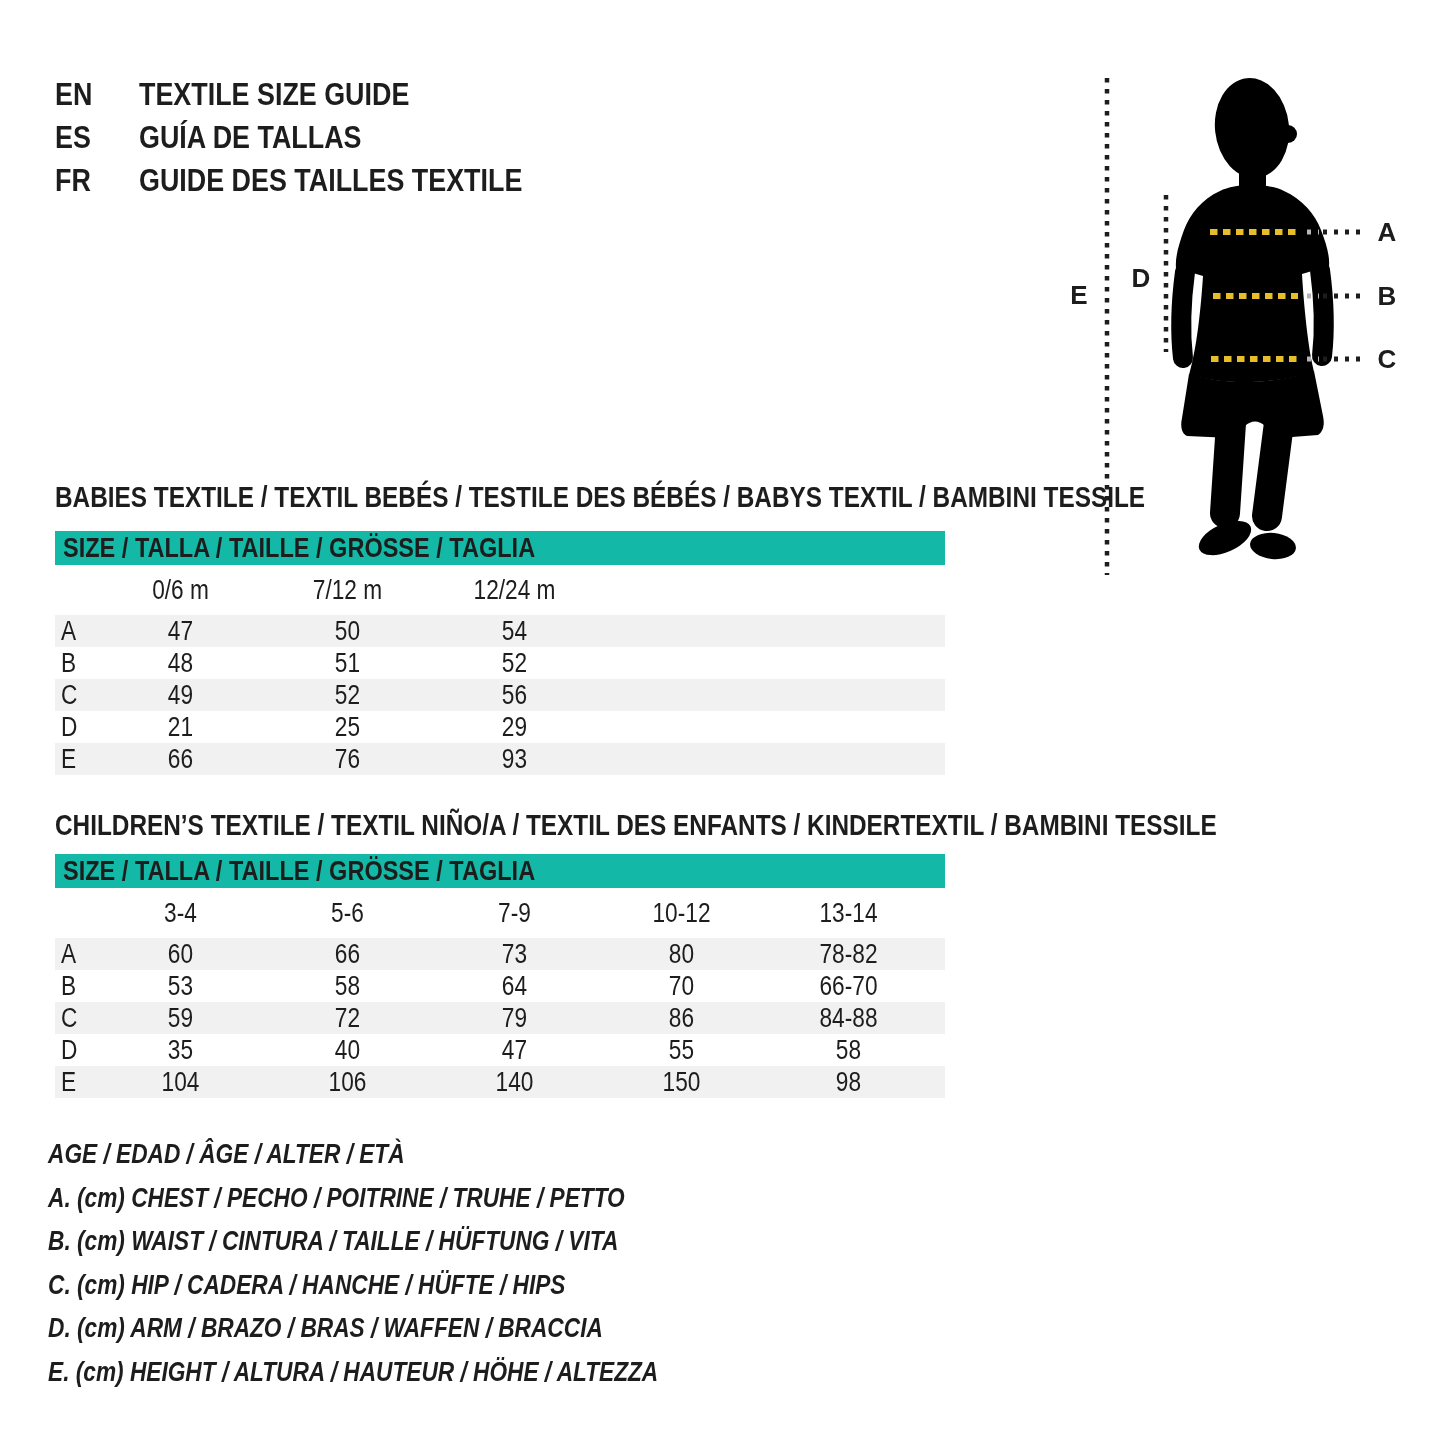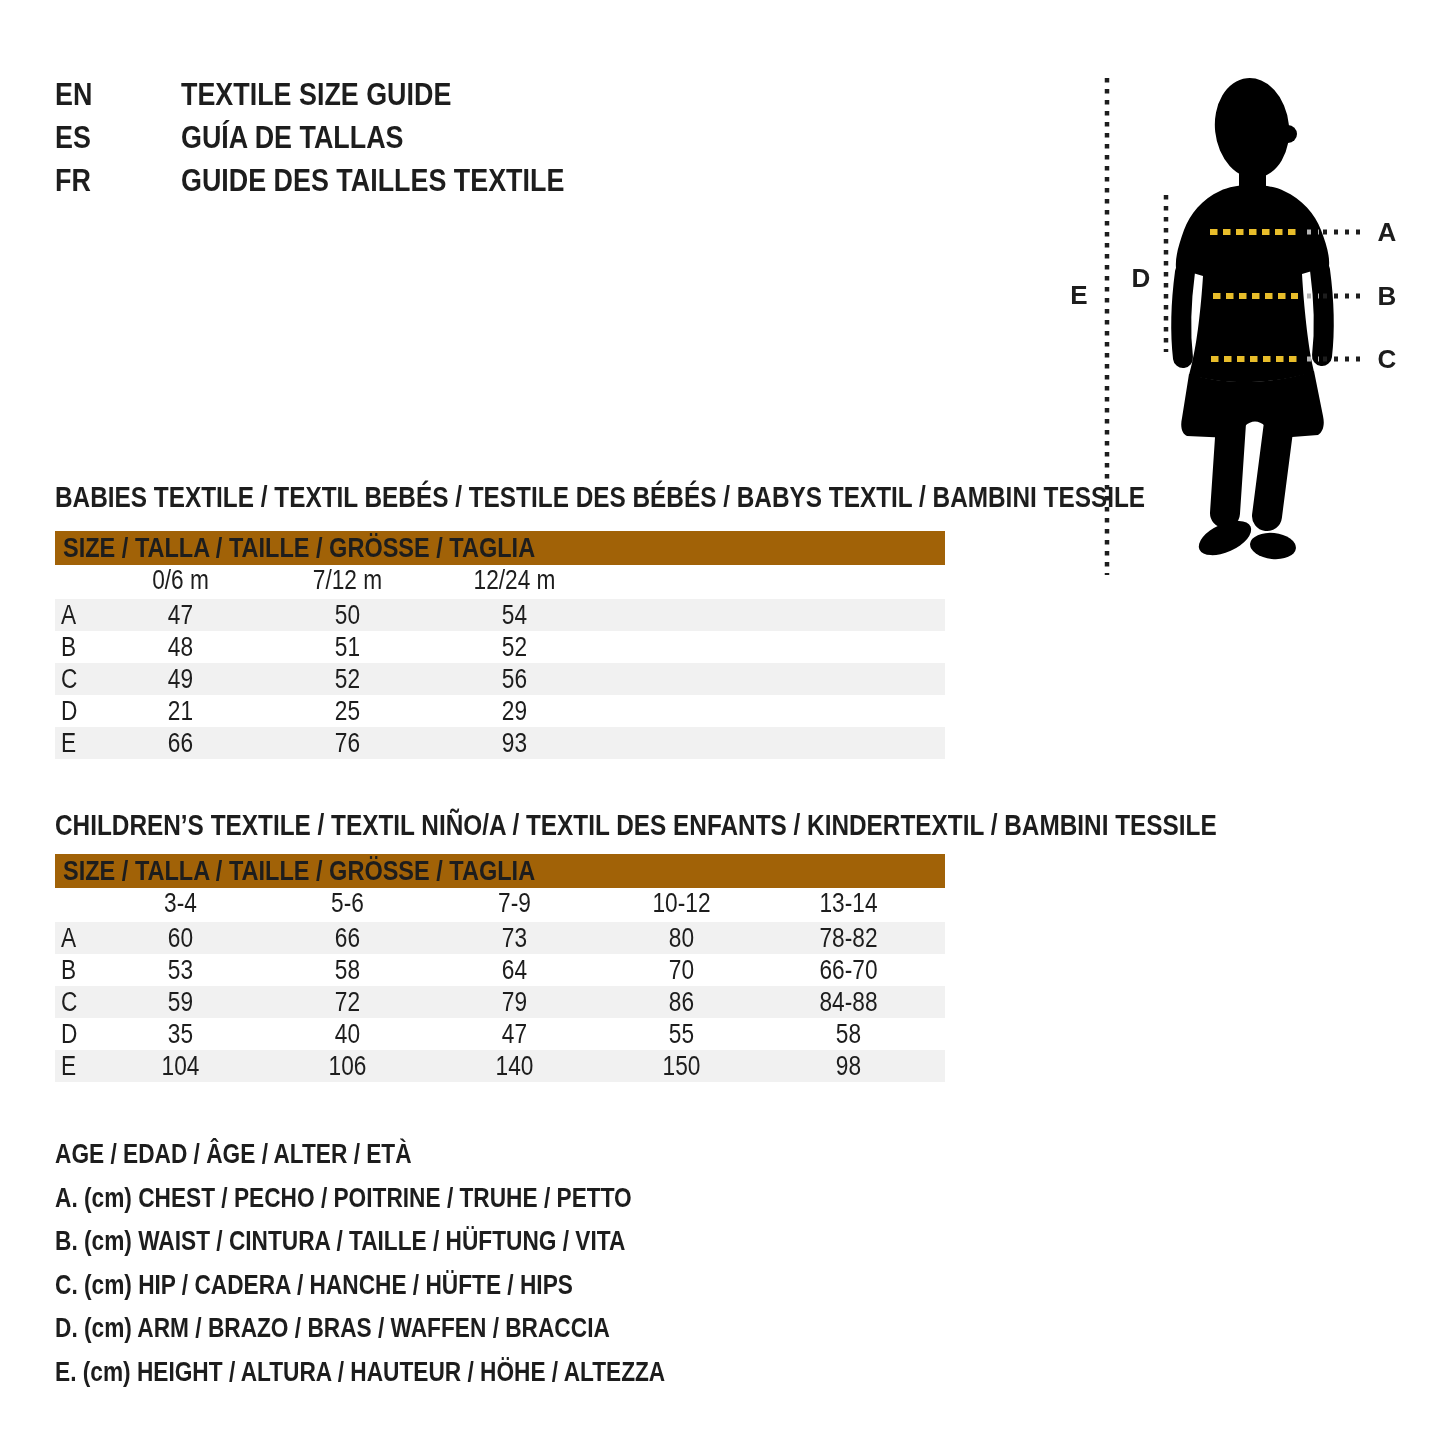--- a/index.html
+++ b/index.html
@@ -10,50 +10,50 @@
     font-family:"Liberation Sans","DejaVu Sans",sans-serif;
     color:#1d1d1d;
   }
   .page { position:relative; width:1445px; height:1445px; overflow:hidden; background:#fff; }
 
   
   .cx  { display:inline-block; transform:scaleX(.84); transform-origin:0 50%; white-space:nowrap; }
 
   
   .lang-header { position:absolute; left:55px; top:73px; }
-  .lang-row { display:flex; align-items:center; height:43px; font-size:32px; font-weight:700;gap:42px; }
+  .lang-row { display:flex; align-items:center; height:43px; font-size:32px; font-weight:700; }
 
   
   .section-title {
     position:absolute; left:55px; height:34px; line-height:34px;
     font-size:29px; font-weight:700; white-space:nowrap;
     transform:scaleX(.84); transform-origin:0 50%;
   }
   #babies-title   { top:480px; }
   #children-title { top:808px; }
 
   
   .size-table { position:absolute; left:55px; width:890px; }
   #babies-table   { top:531px; }
   #children-table { top:854px; }
   .size-bar {
-    height:34px; background:#a16207;
+    height:34px; background:#14b8a6;
     display:flex; align-items:center; padding-left:8px; box-sizing:border-box;
     font-size:28px; font-weight:700;
   }
-  .cols-row { height:34px; display:flex; font-size:27px; }
+  .cols-row { height:50px; display:flex; align-items:center; font-size:27px; }
   .trow { height:32px; display:flex; align-items:center; font-size:27px; }
   .trow.striped { background:#f1f1f1; }
   .tlabel { width:42px; padding-left:7px; box-sizing:border-box;
             transform:scaleX(.84); transform-origin:0 50%; }
   .tcell  { width:167px; text-align:center;
             transform:scaleX(.84); transform-origin:50% 50%; }
 
   
-  .legend { position:absolute; left:55px; top:1133px; }
+  .legend { position:absolute; left:48px; top:1133px;font-style:italic; }
   .legend-line {
     height:43.5px; line-height:43.5px; font-size:27px; font-weight:700; white-space:nowrap;
     transform:scaleX(.84); transform-origin:0 50%;
   }
 
   
   .figure { position:absolute; left:1055px; top:58px; width:350px; height:525px; }
   .figure svg { display:block; width:350px; height:525px; }
   .fig-label { font-size:26px; font-weight:700; fill:#1d1d1d;
                font-family:"Liberation Sans","DejaVu Sans",sans-serif; }

